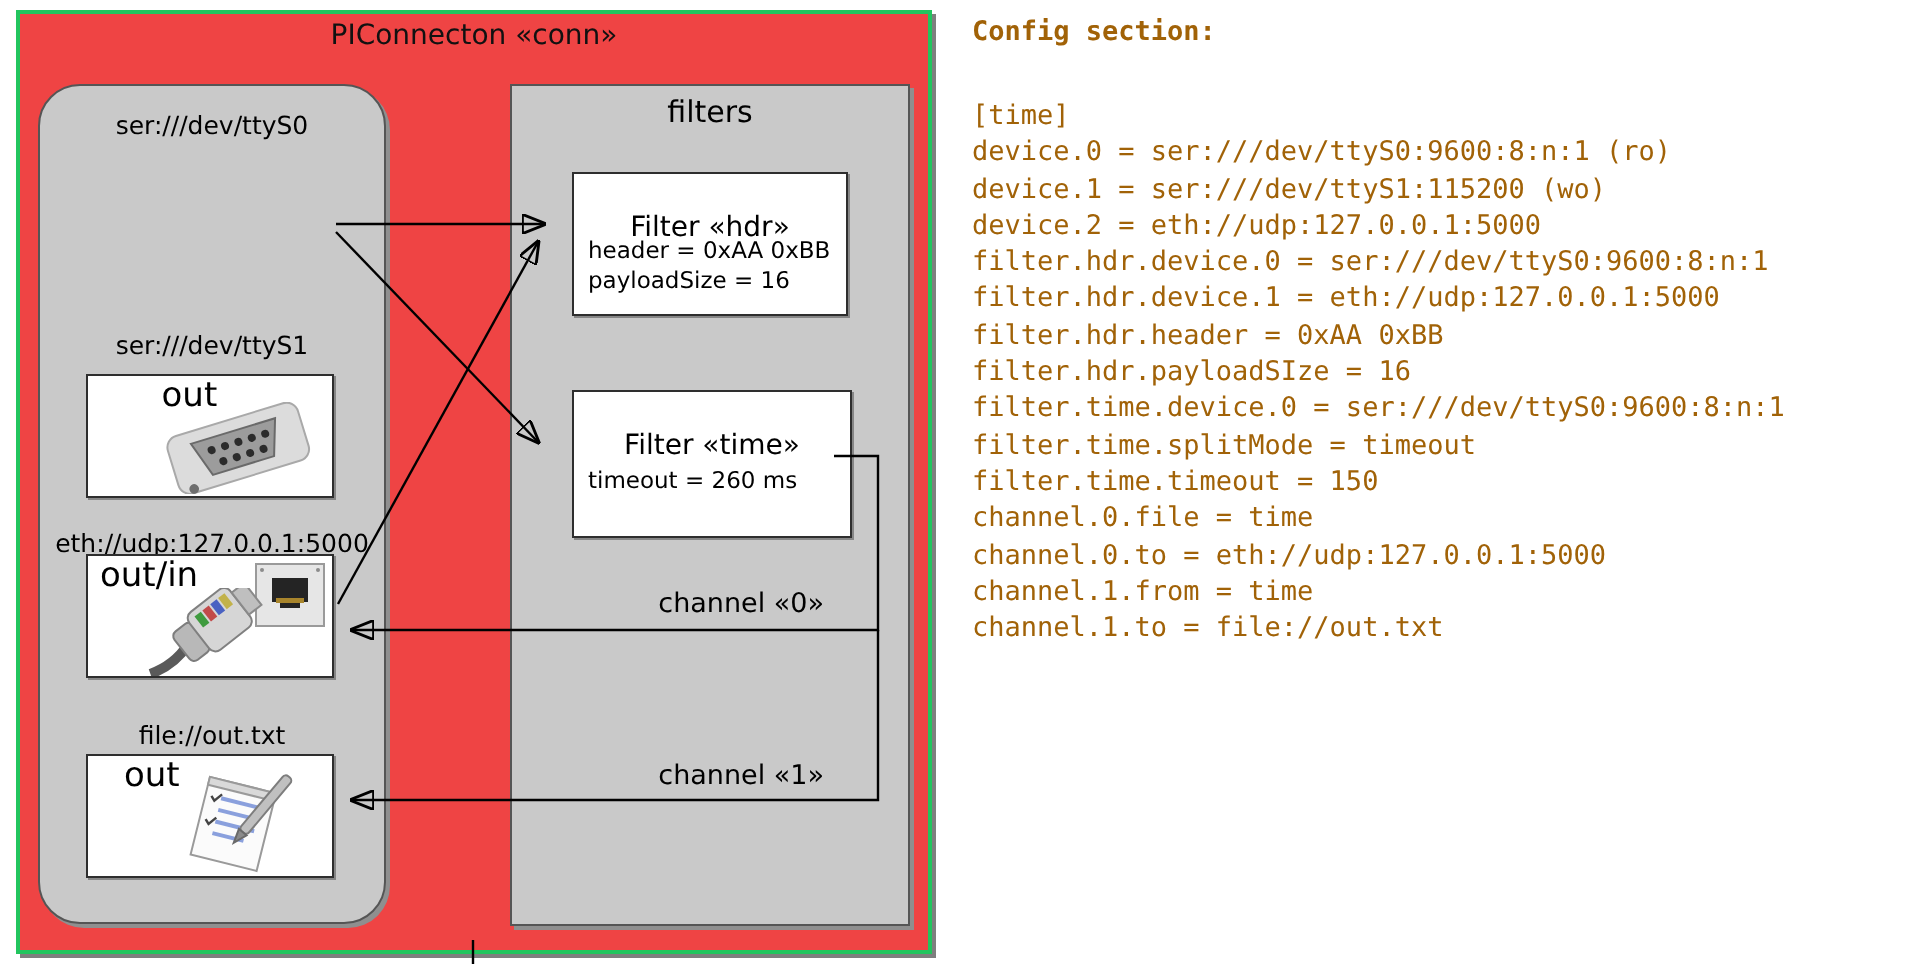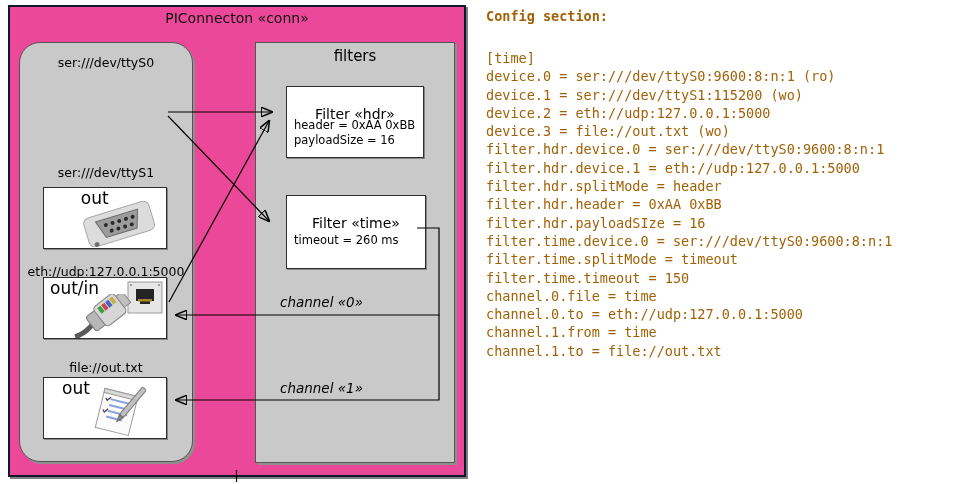--- a/index.html
+++ b/index.html
@@ -1,21 +1,21 @@
 <!DOCTYPE html>
 <html><head>
 <meta charset="utf-8">
 <style>
   html,body{margin:0;padding:0;background:#fff;}
   .stage{position:relative;width:964px;height:484px;background:#fff;
          font-family:"DejaVu Sans",sans-serif;color:#000;overflow:hidden;}
 
   
   .outer-frame{position:absolute;left:8px;top:5px;width:454px;height:468px;
-               background:#ec4899;border:2px solid #0f172a;
+               background:#ef4444;border:2px solid #22c55e;
                box-shadow:2px 2px 0 rgba(0,0,0,.5);text-decoration:underline;}
   .diagram-title{position:absolute;left:0;right:0;top:3px;text-align:center;
                  font-size:14px;color:#111;}
 
   
   .panel{position:absolute;background:#c9c9c9;border:1px solid #555;
          box-shadow:2px 2px 0 #8f8f8f;}
   .devices-panel{left:9px;top:35px;width:172px;height:418px;border-radius:21px;}
   .filters-panel{left:245px;top:35px;width:198px;height:419px;}
   .filters-title{position:absolute;left:0;right:0;top:4px;text-align:center;
@@ -34,21 +34,21 @@
   .filter-box{position:absolute;background:#fff;border:1.5px solid #2e2e2e;
               box-shadow:1px 1px 0 #868686;}
   .filter-hdr{left:30px;top:43px;width:136px;height:70px;}
   .filter-time{left:30px;top:152px;width:138px;height:72px;}
   .filter-title{position:absolute;left:0;right:0;top:4px;text-align:center;font-size:14px;margin-top:15px;}
   .filter-props{position:absolute;left:7px;right:4px;font-size:11.5px;line-height:15px;}
   .filter-hdr .filter-props{top:31px;}
   .filter-time .filter-props{top:37px;}
 
   
-  .channel-label{position:absolute;width:132px;font-size:13.5px;z-index:6;font-style:italic;}
+  .channel-label{position:absolute;width:132px;text-align:right;font-size:13.5px;z-index:6;}
   .channel-0-label{left:280px;top:294px;}
   .channel-1-label{left:280px;top:380px;}
 
   
   .connectors{position:absolute;left:0;top:0;width:964px;height:484px;
               z-index:5;pointer-events:none;}
   .connectors path,.connectors line{stroke:#000;stroke-width:1.2;fill:none;}
 
   
   .config{position:absolute;left:486px;top:8px;width:470px;
@@ -173,24 +173,22 @@
     <line x1="236.5" y1="470" x2="236.5" y2="482"></line>
   </svg>
 
   <div class="config">
     <div class="config-heading">Config section:</div>
     <div class="config-lines">
       <div class="config-line">[time]</div>
       <div class="config-line">device.0 = ser:///dev/ttyS0:9600:8:n:1 (ro)</div>
       <div class="config-line">device.1 = ser:///dev/ttyS1:115200 (wo)</div>
       <div class="config-line">device.2 = eth://udp:127.0.0.1:5000</div>
-      <div class="config-line">device.3 = file://out.txt (wo)</div>
       <div class="config-line">filter.hdr.device.0 = ser:///dev/ttyS0:9600:8:n:1</div>
       <div class="config-line">filter.hdr.device.1 = eth://udp:127.0.0.1:5000</div>
-      <div class="config-line">filter.hdr.splitMode = header</div>
       <div class="config-line">filter.hdr.header = 0xAA 0xBB</div>
       <div class="config-line">filter.hdr.payloadSIze = 16</div>
       <div class="config-line">filter.time.device.0 = ser:///dev/ttyS0:9600:8:n:1</div>
       <div class="config-line">filter.time.splitMode = timeout</div>
       <div class="config-line">filter.time.timeout = 150</div>
       <div class="config-line">channel.0.file = time</div>
       <div class="config-line">channel.0.to = eth://udp:127.0.0.1:5000</div>
       <div class="config-line">channel.1.from = time</div>
       <div class="config-line">channel.1.to = file://out.txt</div>
     </div>

